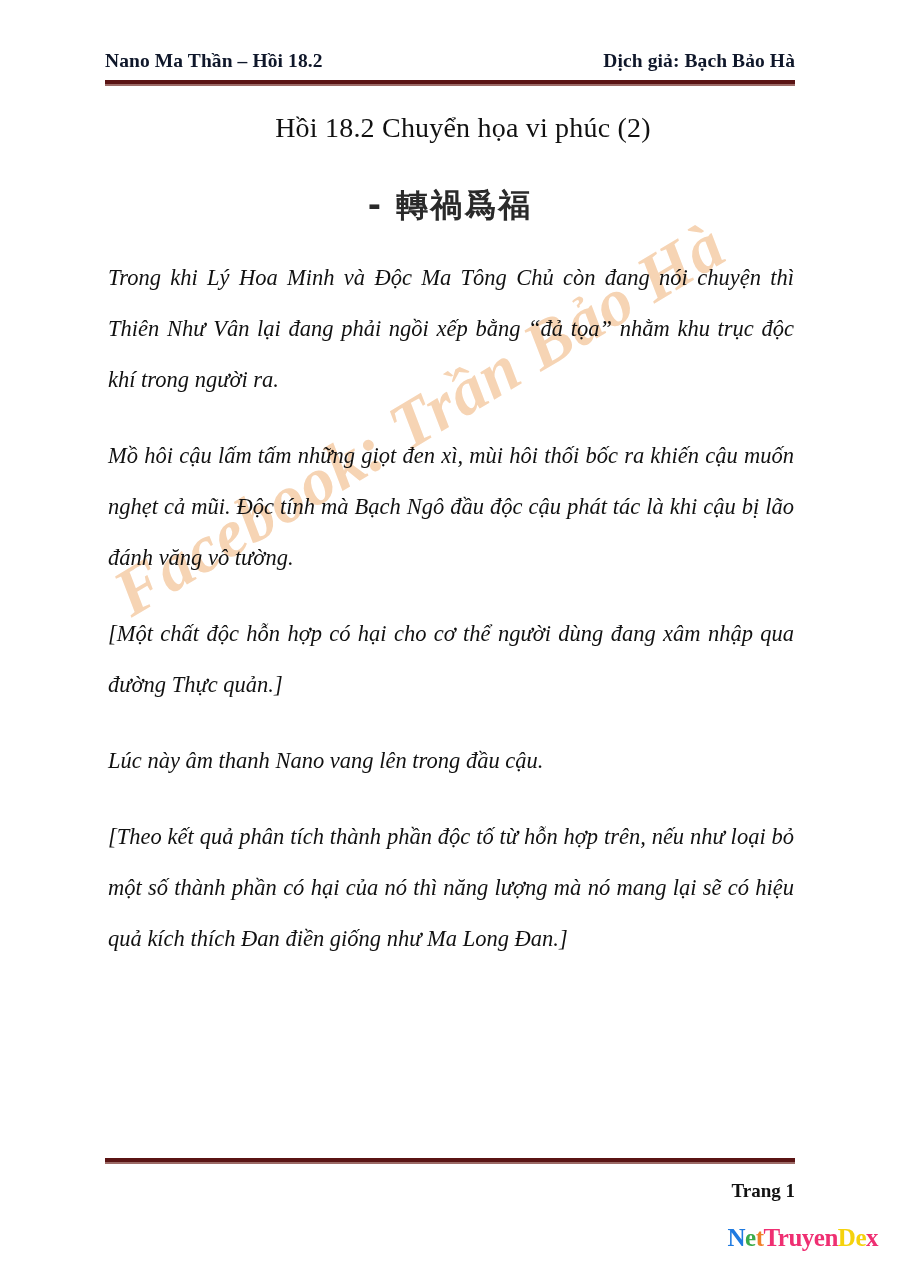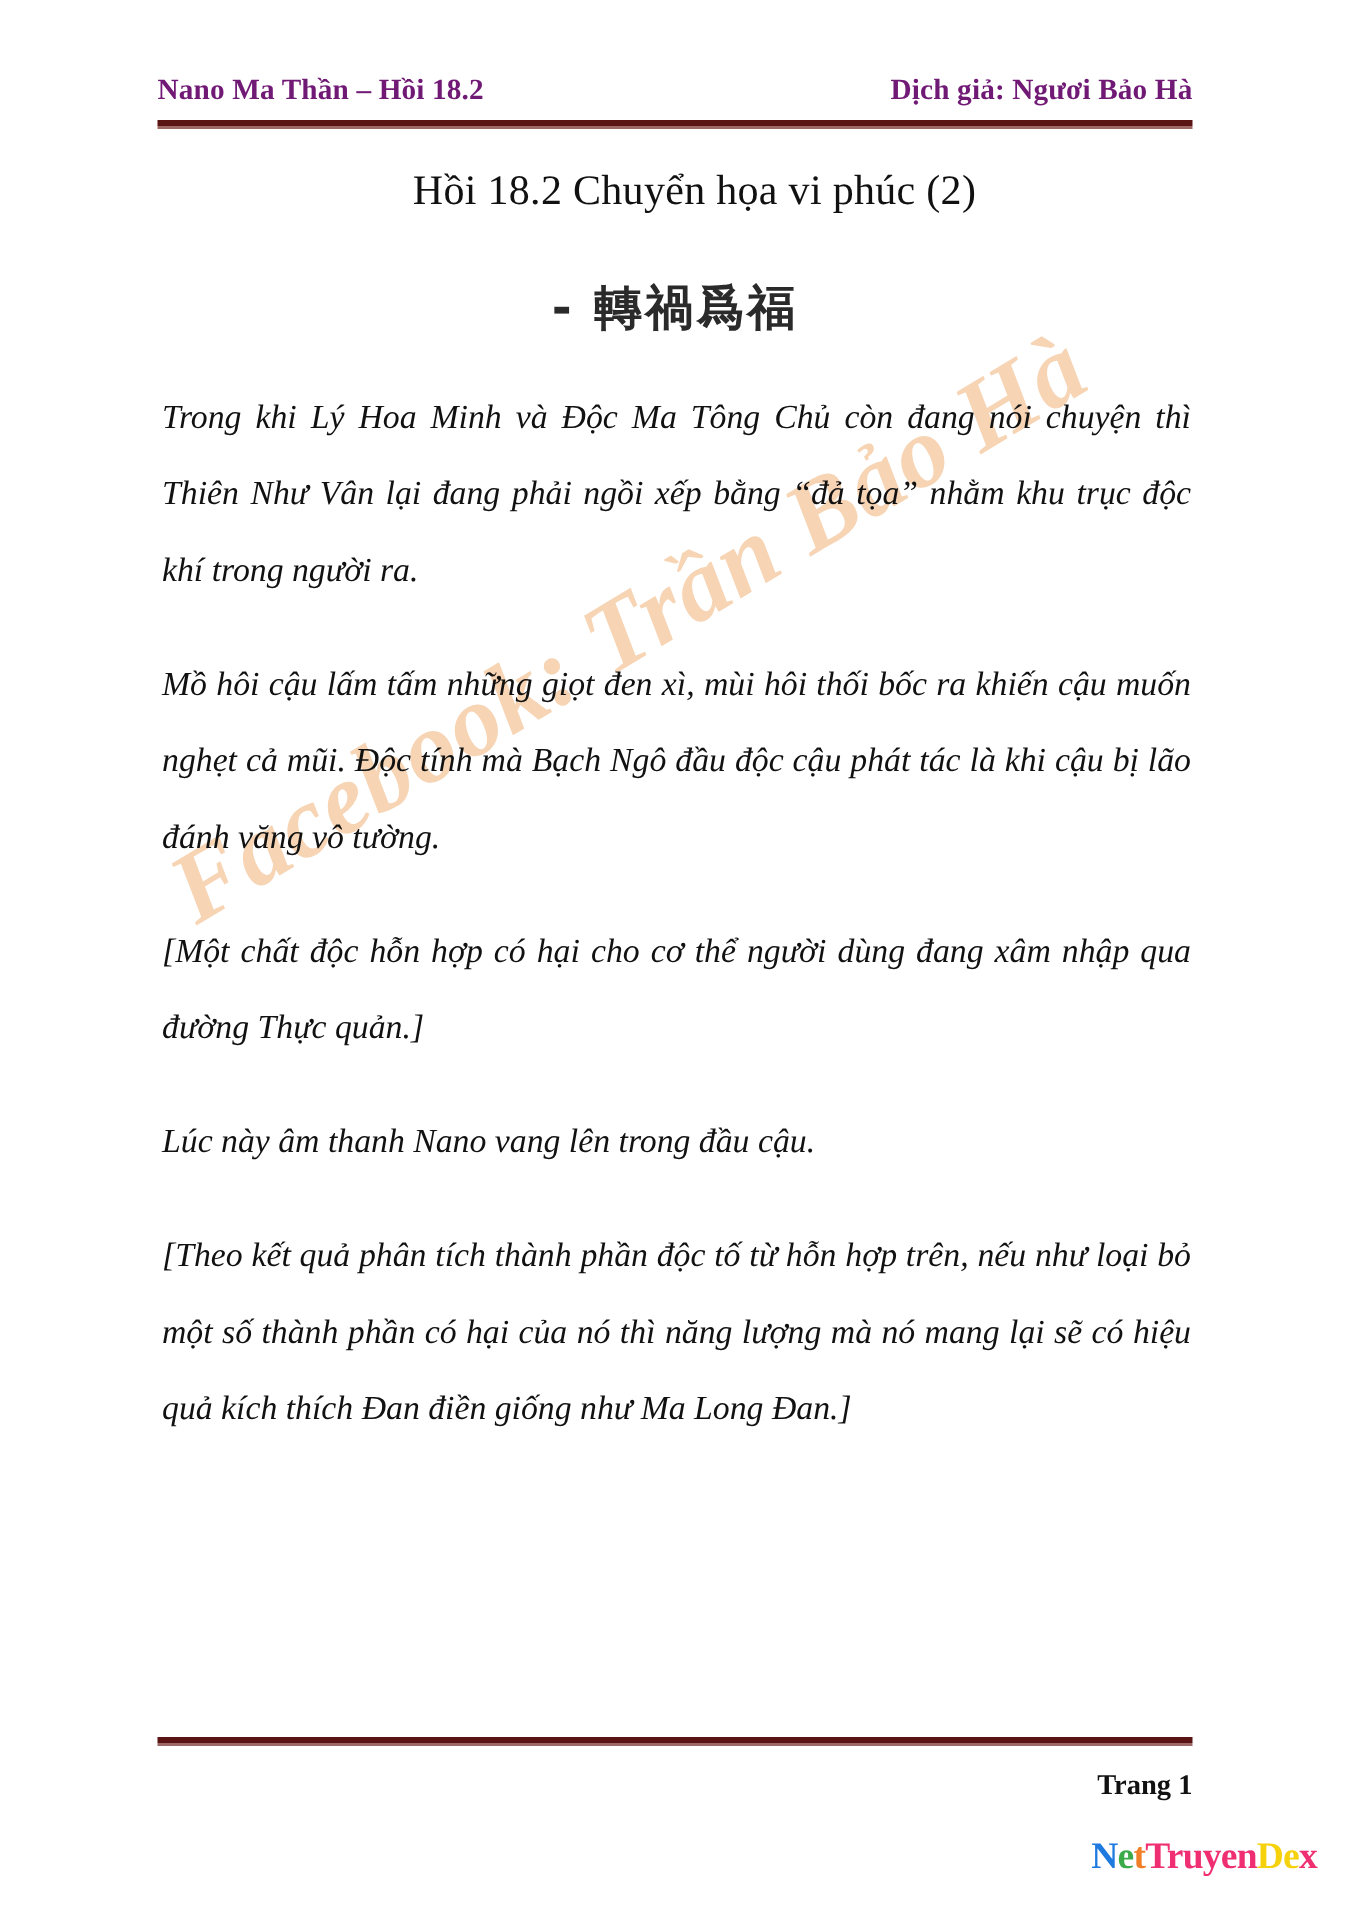--- a/index.html
+++ b/index.html
@@ -55,21 +55,21 @@
     display: flex;
     justify-content: space-between;
     align-items: baseline;
     z-index: 3;
   }
   .header-left, .header-right {
     font-size: 19.5px;
     font-weight: 700;
     letter-spacing: 0.1px;
     white-space: nowrap;
-    color: #701a75;
+    color: #0f172a;
   }
 
   .rule {
     position: absolute;
     left: 105px;
     width: 690px;
     height: 6px;
     z-index: 3;
   }
   .rule .rule-thick {
@@ -170,21 +170,21 @@
 </style>
 </head>
 <body>
 
 <div class="page">
 
   <div class="watermark">Facebook: Trần Bảo Hà</div>
 
   <div class="header">
     <div class="header-left">Nano Ma Thần – Hồi 18.2</div>
-    <div class="header-right">Dịch giả: Ngươi Bảo Hà</div>
+    <div class="header-right">Dịch giả: Bạch Bảo Hà</div>
   </div>
 
   <div class="rule rule-header">
     <div class="rule-thick"></div>
     <div class="rule-thin"></div>
   </div>
 
   <div class="chapter-title">Hồi 18.2 Chuyển họa vi phúc (2)</div>
 
   <div class="chapter-subtitle">- 轉禍爲福</div>

